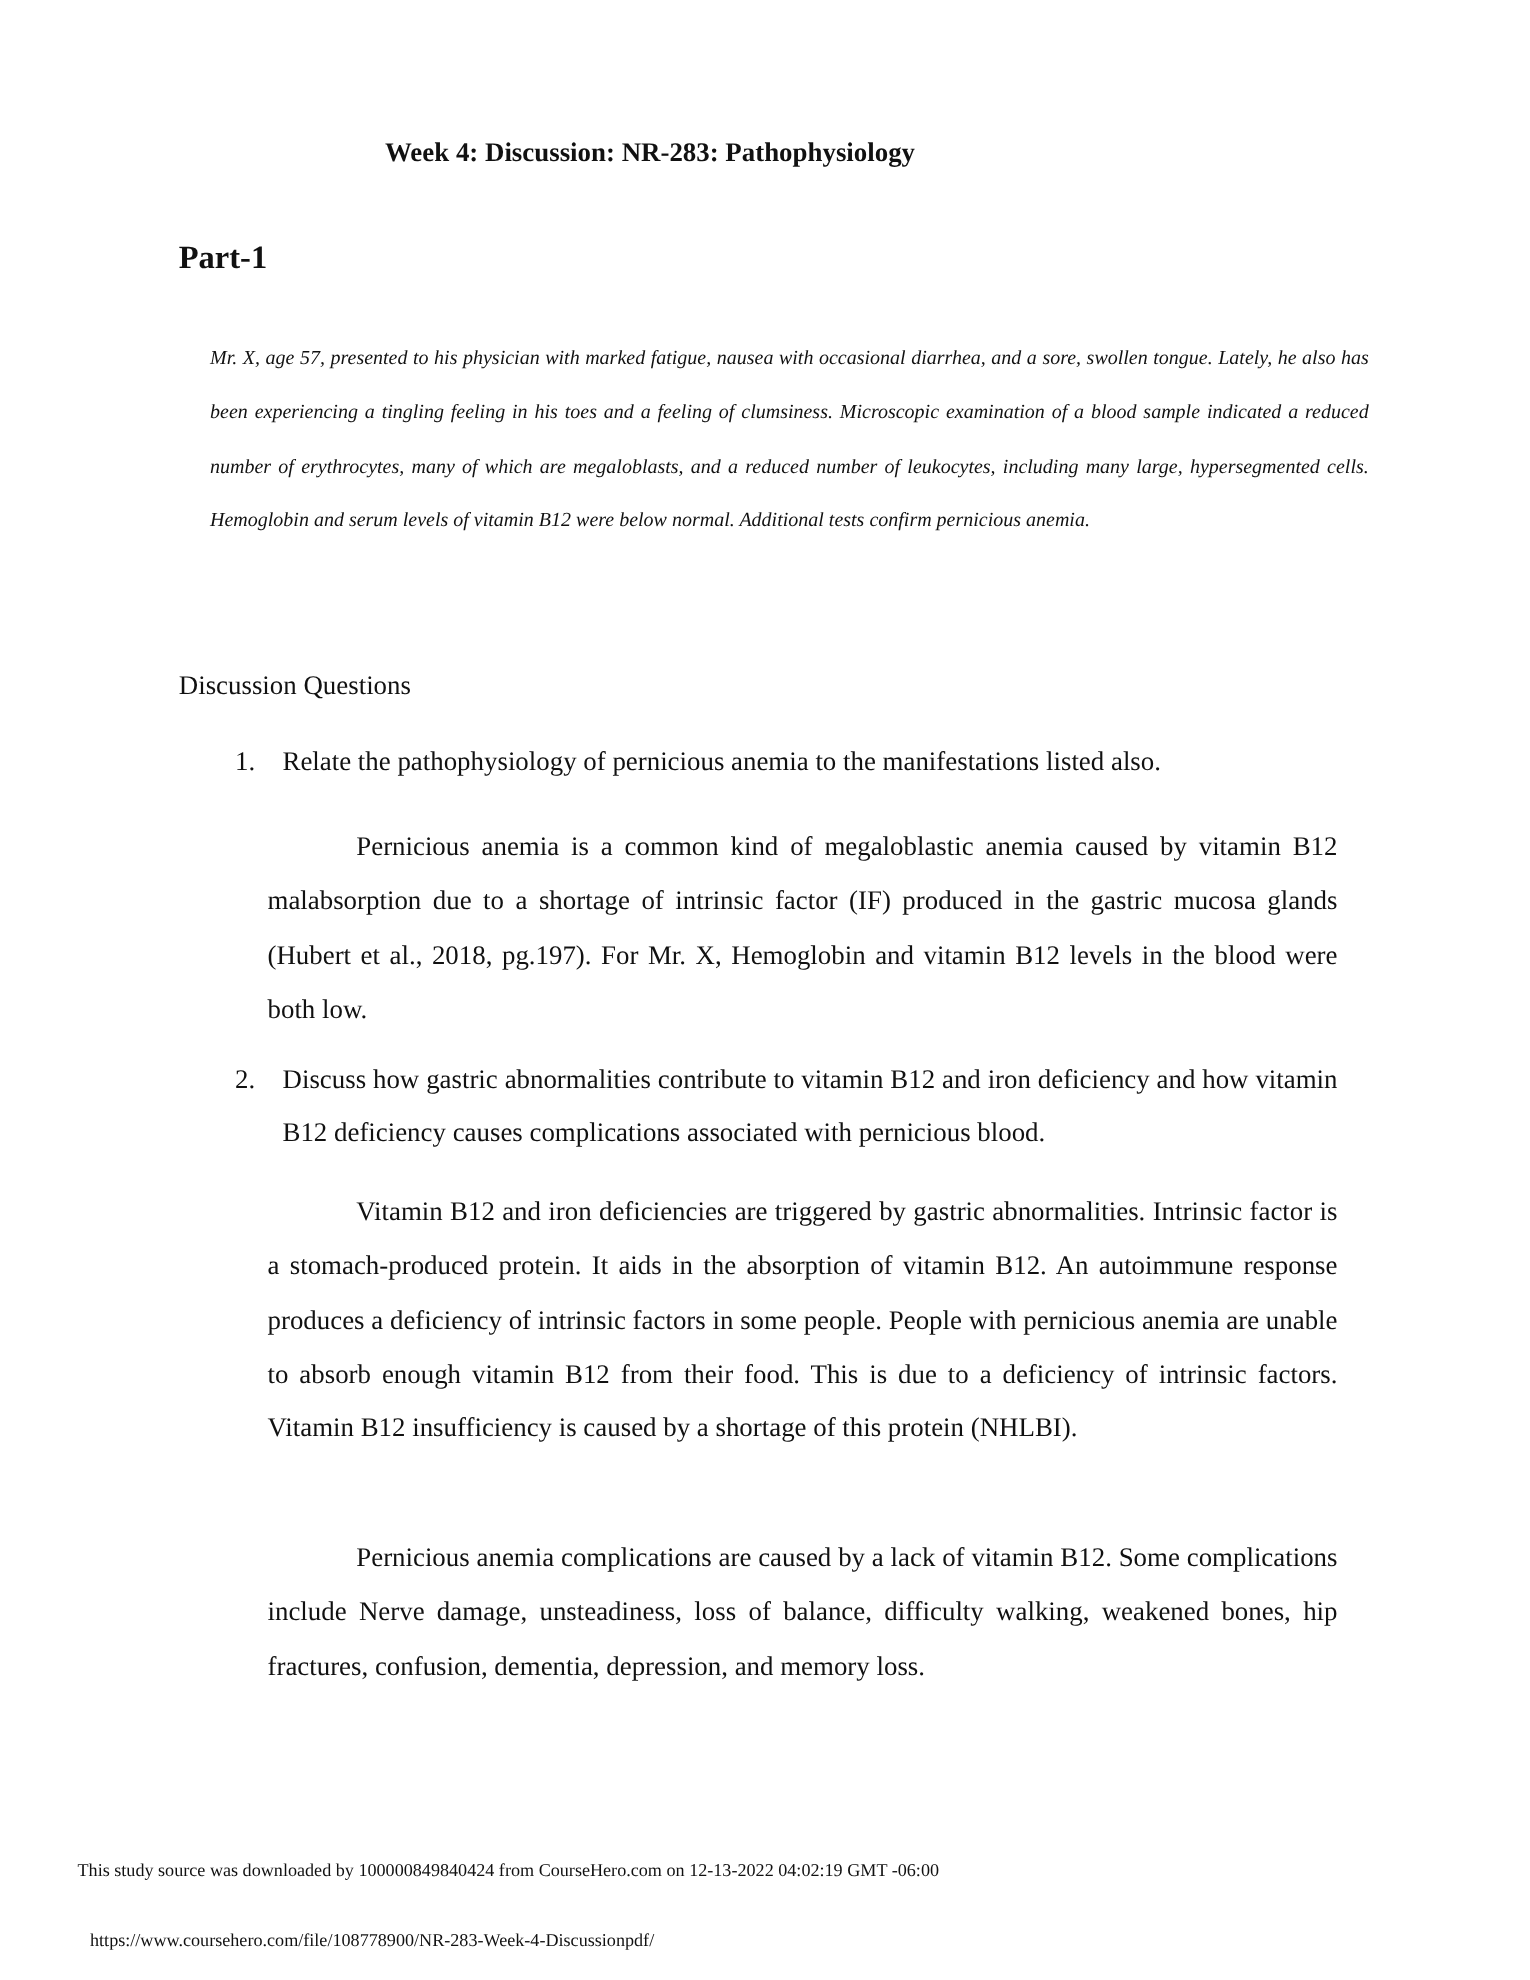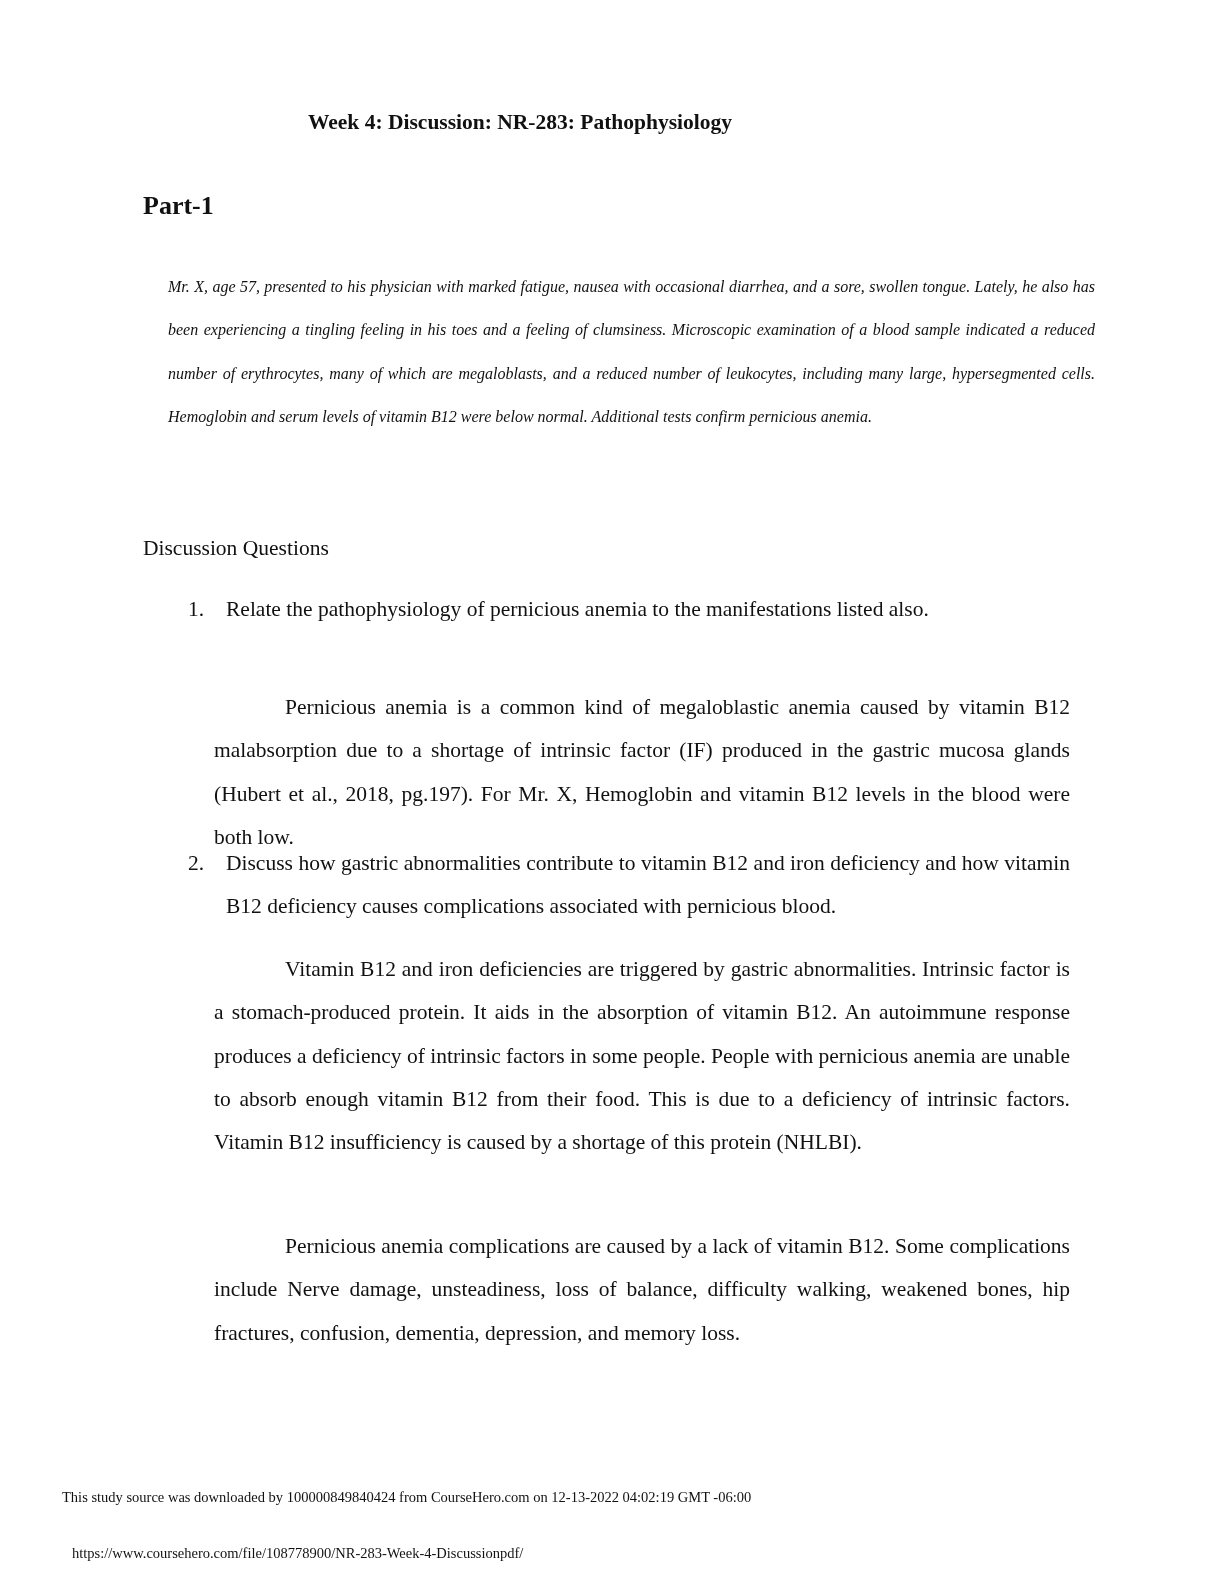--- a/index.html
+++ b/index.html
@@ -52,21 +52,21 @@
 <div>
   <div class="title">Week 4: Discussion: NR-283: Pathophysiology</div>
   <div class="part">Part-1</div>
   <p class="case">Mr. X, age 57, presented to his physician with marked fatigue, nausea with occasional diarrhea, and a sore, swollen tongue. Lately, he also has been experiencing a tingling feeling in his toes and a feeling of clumsiness. Microscopic examination of a blood sample indicated a reduced number of erythrocytes, many of which are megaloblasts, and a reduced number of leukocytes, including many large, hypersegmented cells. Hemoglobin and serum levels of vitamin B12 were below normal. Additional tests confirm pernicious anemia.</p>
   <div class="dq">Discussion Questions</div>
 
   <div class="q" style="top:588px;">
     <span class="num">1.</span>
     <span class="qt">Relate the pathophysiology of pernicious anemia to the manifestations listed also.</span>
   </div>
-  <p class="ans" style="top:686px;">Pernicious anemia is a common kind of megaloblastic anemia caused by vitamin B12 malabsorption due to a shortage of intrinsic factor (IF) produced in the gastric mucosa glands (Hubert et al., 2018, pg.197). For Mr. X, Hemoglobin and vitamin B12 levels in the blood were both low.</p>
+  <p class="ans" style="top:656px;">Pernicious anemia is a common kind of megaloblastic anemia caused by vitamin B12 malabsorption due to a shortage of intrinsic factor (IF) produced in the gastric mucosa glands (Hubert et al., 2018, pg.197). For Mr. X, Hemoglobin and vitamin B12 levels in the blood were both low.</p>
 
   <div class="q" style="top:842px;">
     <span class="num">2.</span>
     <span class="qt">Discuss how gastric abnormalities contribute to vitamin B12 and iron deficiency and how vitamin B12 deficiency causes complications associated with pernicious blood.</span>
   </div>
   <p class="ans" style="top:948px;">Vitamin B12 and iron deficiencies are triggered by gastric abnormalities. Intrinsic factor is a stomach-produced protein. It aids in the absorption of vitamin B12. An autoimmune response produces a deficiency of intrinsic factors in some people. People with pernicious anemia are unable to absorb enough vitamin B12 from their food. This is due to a deficiency of intrinsic factors. Vitamin B12 insufficiency is caused by a shortage of this protein (NHLBI).</p>
   <p class="ans" style="top:1225px;">Pernicious anemia complications are caused by a lack of vitamin B12. Some complications include Nerve damage, unsteadiness, loss of balance, difficulty walking, weakened bones, hip fractures, confusion, dementia, depression, and memory loss.</p>
 
   <div class="foot1">This study source was downloaded by 100000849840424 from CourseHero.com on 12-13-2022 04:02:19 GMT -06:00</div>
   <div class="foot2">https://www.coursehero.com/file/108778900/NR-283-Week-4-Discussionpdf/</div>

